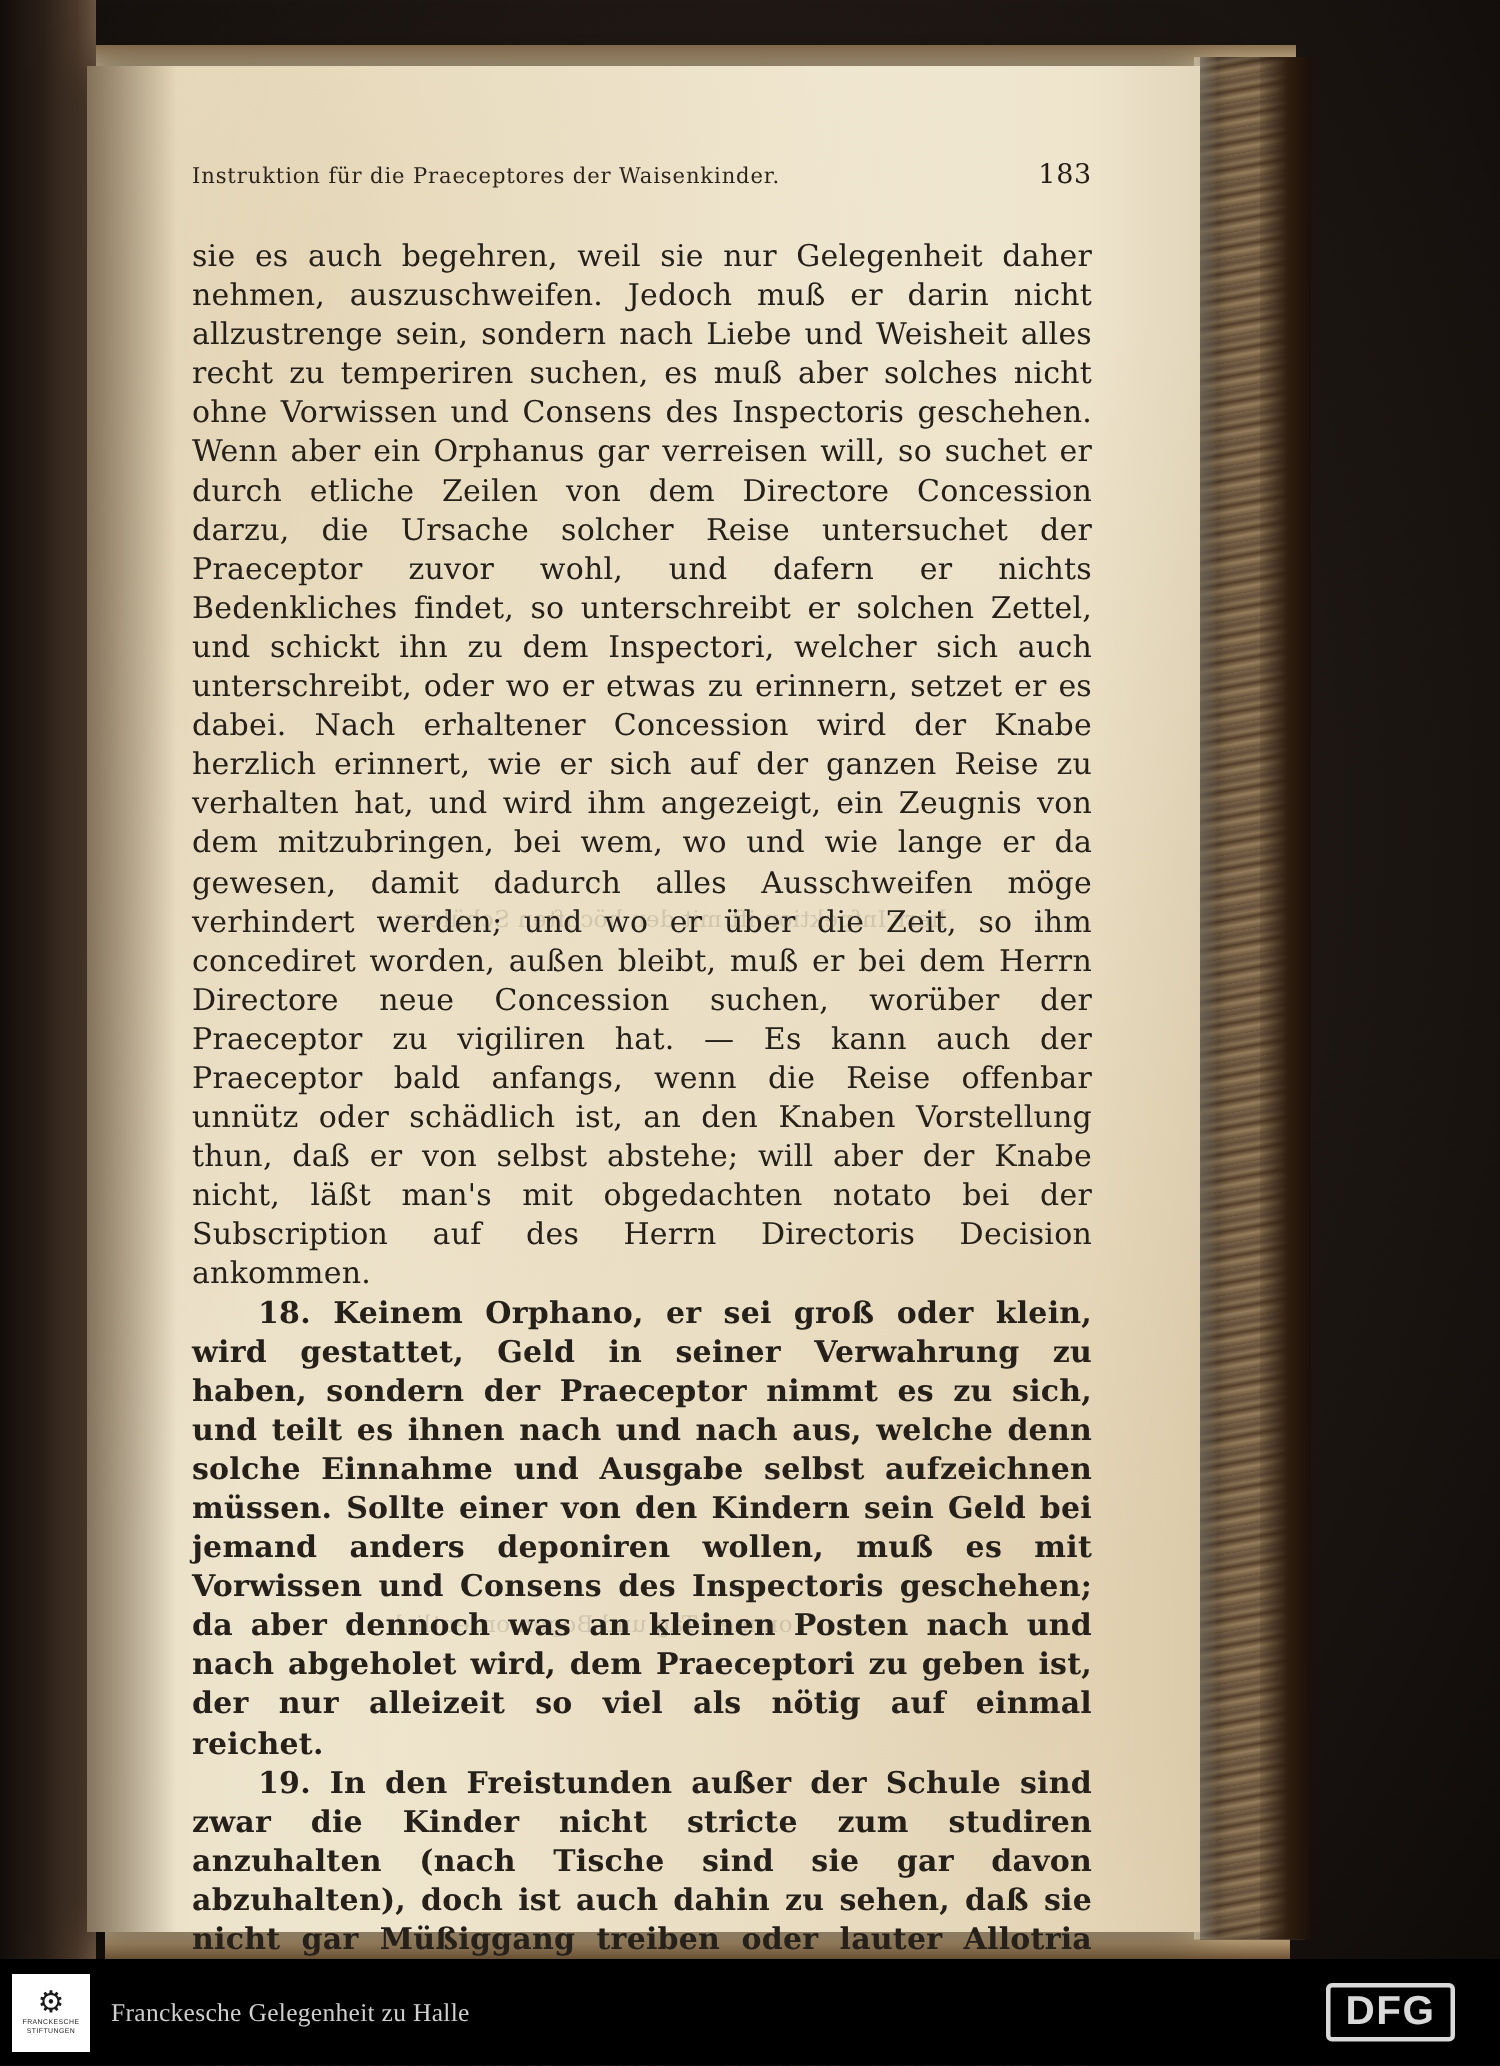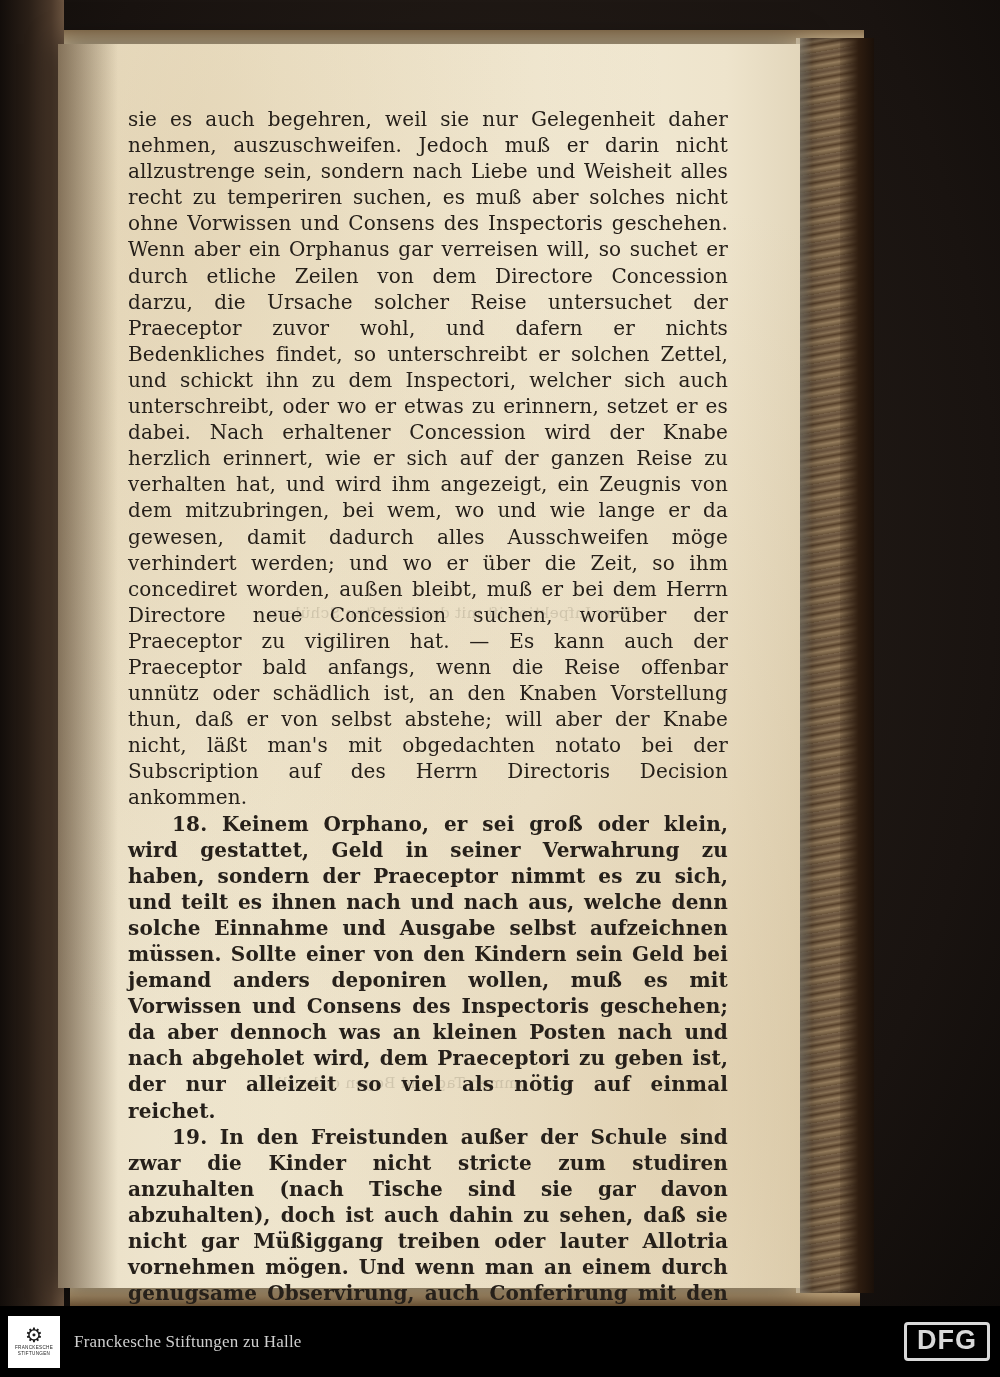--- a/index.html
+++ b/index.html
@@ -205,21 +205,21 @@
   }
   .footer-title {
     margin-left: 14px;
     color: #cfcfcf;
     font-family: "Liberation Serif", serif;
     font-size: 17px;
     letter-spacing: 0.2px;
   }
   .footer-right {
     margin-left: auto;
-    margin-right: 10px;
+    margin-right: 30px;
     display: flex;
     align-items: center;
     padding-left: 16px;
   }
   .dfg {
     color: #d9d9d9;
     font-family: "Liberation Sans", sans-serif;
     font-weight: bold;
     font-size: 27px;
     letter-spacing: 1px;
@@ -244,39 +244,43 @@
   <div class="foreedge-sheen"></div>
 
   <div class="page">
     <div class="page-tone"></div>
 
     <div class="ghost" style="left:210px; top:560px;">herr Infpektion ift mit den höchften Schülern</div>
     <div class="ghost" style="left:200px; top:1030px;">ommen Tag und Bogen ordentlich</div>
 
     <div class="text-col">
 
+      <div class="header-line">
+        <div class="running-head">Instruktion für die Praeceptores der Waisenkinder.</div>
+        <div class="folio">183</div>
+      </div>
 
       <div class="body-text">
         <p>sie es auch begehren, weil sie nur Gelegenheit daher nehmen, auszuschweifen. Jedoch muß er darin nicht allzustrenge sein, sondern nach Liebe und Weisheit alles recht zu temperiren suchen, es muß aber solches nicht ohne Vorwissen und Consens des Inspectoris geschehen. Wenn aber ein Orphanus gar verreisen will, so suchet er durch etliche Zeilen von dem Directore Concession darzu, die Ursache solcher Reise untersuchet der Praeceptor zuvor wohl, und dafern er nichts Bedenkliches findet, so unterschreibt er solchen Zettel, und schickt ihn zu dem Inspectori, welcher sich auch unterschreibt, oder wo er etwas zu erinnern, setzet er es dabei. Nach erhaltener Concession wird der Knabe herzlich erinnert, wie er sich auf der ganzen Reise zu verhalten hat, und wird ihm angezeigt, ein Zeugnis von dem mitzubringen, bei wem, wo und wie lange er da gewesen, damit dadurch alles Ausschweifen möge verhindert werden; und wo er über die Zeit, so ihm concediret worden, außen bleibt, muß er bei dem Herrn Directore neue Concession suchen, worüber der Praeceptor zu vigiliren hat. — Es kann auch der Praeceptor bald anfangs, wenn die Reise offenbar unnütz oder schädlich ist, an den Knaben Vorstellung thun, daß er von selbst abstehe; will aber der Knabe nicht, läßt man's mit obgedachten notato bei der Subscription auf des Herrn Directoris Decision ankommen.</p>
         <p class="indent">18. Keinem Orphano, er sei groß oder klein, wird gestattet, Geld in seiner Verwahrung zu haben, sondern der Praeceptor nimmt es zu sich, und teilt es ihnen nach und nach aus, welche denn solche Einnahme und Ausgabe selbst aufzeichnen müssen. Sollte einer von den Kindern sein Geld bei jemand anders deponiren wollen, muß es mit Vorwissen und Consens des Inspectoris geschehen; da aber dennoch was an kleinen Posten nach und nach abgeholet wird, dem Praeceptori zu geben ist, der nur alleizeit so viel als nötig auf einmal reichet.</p>
         <p class="indent">19. In den Freistunden außer der Schule sind zwar die Kinder nicht stricte zum studiren anzuhalten (nach Tische sind sie gar davon abzuhalten), doch ist auch dahin zu sehen, daß sie nicht gar Müßiggang treiben oder lauter Allotria vornehmen mögen. Und wenn man an einem durch genugsame Observirung, auch Conferirung mit den Praeceptoribus ihrer Klasse, gewahr wird, daß er sich zu nichts recht appliciret und das Benificium nur zur Faulheit und gute Tage zu haben mißbraucht, ist er nach genugsamer Warnung anzuzeigen, als der dem Scopo (Zweck) dieser Anstalten ganz entgegen lebet. Will oder kann ein Knabe nicht studiren und erreicht doch die Jahre, ist er vorher zum h. Abendmahl zu praepariren und beizeit zu einer Profession oder Handwerk zu thun.</p>
       </div>
 
     </div>
   </div>
 
   <div class="gutter-shadow"></div>
 
   <div class="footer">
     <div class="footer-logo">
       <div class="mark">⚙</div>
       <div class="sub">
         <span>FRANCKESCHE</span><br>
         <span>STIFTUNGEN</span>
       </div>
     </div>
-    <div class="footer-title">Franckesche Stiftungen zu Halle</div>
+    <div class="footer-title">Franckesche Gelegenheit zu Halle</div>
     <div class="footer-right">
       <div class="dfg">DFG</div>
     </div>
   </div>
 
 </div>
 
 </body></html>

